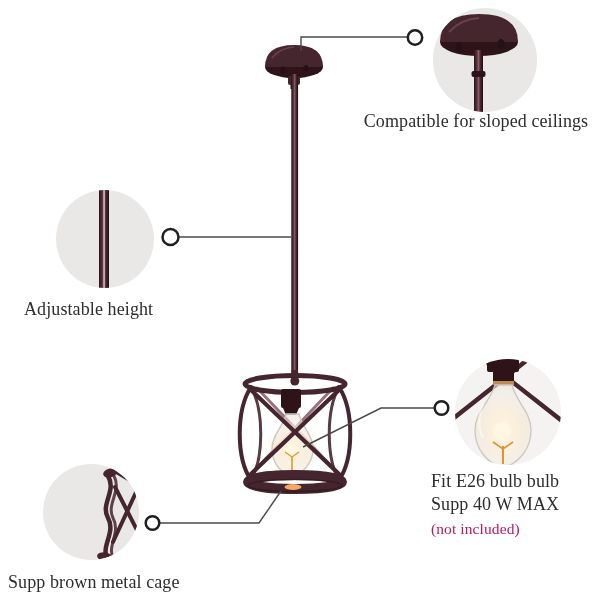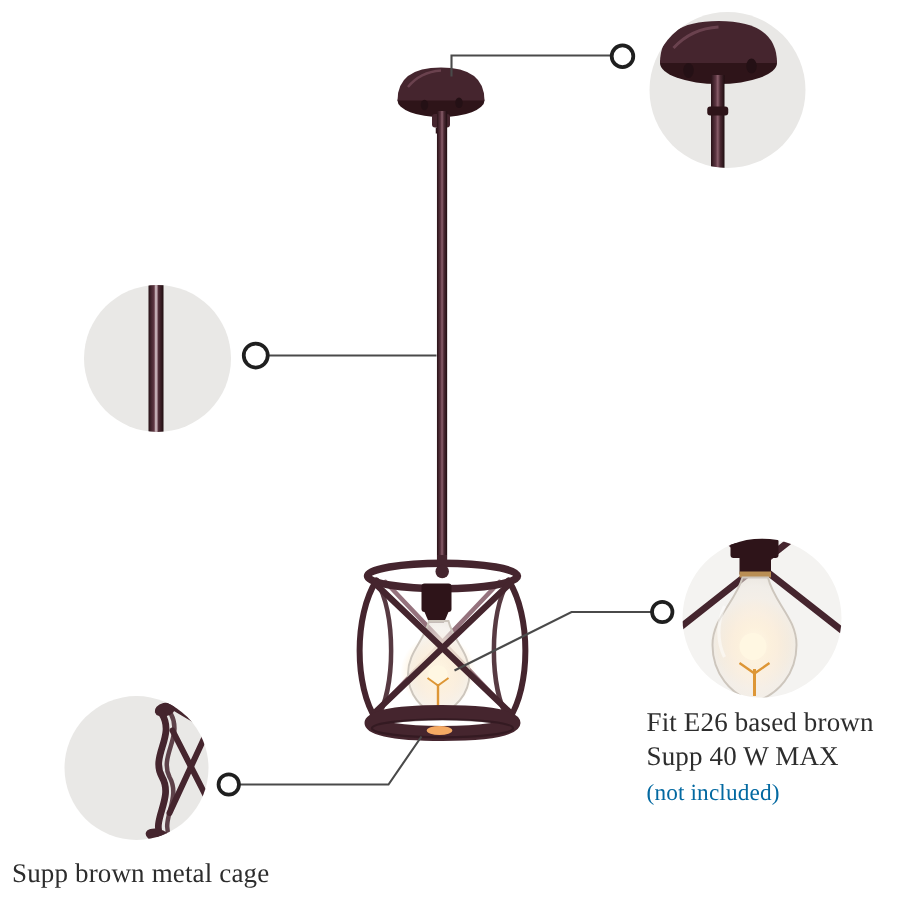--- a/index.html
+++ b/index.html
@@ -9,21 +9,21 @@
   }
   html,body{margin:0;padding:0;}
   body{background:#fff;font-family:"Liberation Serif", serif;}
   .stage{position:relative;width:600px;height:600px;background:var(--background);overflow:hidden;}
   .stage svg{position:absolute;left:0;top:0;}
   .lbl{position:absolute;color:var(--text);font-size:18px;letter-spacing:.1px;white-space:nowrap;}
   .lbl-sloped{left:352px;top:111px;width:248px;text-align:center;}
   .lbl-height{left:24px;top:299px;}
   .lbl-cage{left:8px;top:572px;}
   .lbl-bulb{left:431px;top:470px;line-height:23px;}
-  .lbl-bulb .small{font-size:15.5px;color:#0369a1;margin-top:1px;}
+  .lbl-bulb .small{font-size:15.5px;color:#be185d;margin-top:1px;}
   .metal{fill:var(--bronze);}
   .metal-dark{fill:var(--bronze-dark);}
   .wire{stroke:var(--bronze);fill:none;stroke-linecap:round;}
   .wire-back{stroke:var(--bronze-light);fill:none;stroke-linecap:round;}
   .connector{stroke:var(--connector);stroke-width:1.4;fill:none;}
   .ring-marker{fill:#fff;stroke:#1f1f1f;stroke-width:2.5;}
   .co-bg{fill:var(--circle-bg);}
   .co-bg-light{fill:var(--circle-bg-light);}
   .glass{stroke:#cdc6bd;stroke-width:1.3;}
 </style>
@@ -168,19 +168,21 @@
         <circle cx="503" cy="429" r="30" fill="url(#glowGrad)"></circle>
         <path d="M495,385 L512,385 C516,402 531,412 531,430 C531,449 519,463 503,468 C487,463 475,449 475,430 C475,412 490,402 495,385 Z" fill="url(#glassGrad)" class="glass"></path>
         <circle cx="502" cy="431" r="9" fill="#fff7e2"></circle>
         <path d="M503,464 L503,446" stroke="var(--filament)" stroke-width="2" fill="none"></path>
         <path d="M493,442 L503,449 L513,442" stroke="var(--filament)" stroke-width="1.6" fill="none"></path>
         <path d="M483,404 C478,415 478,428 483,438" stroke="#ffffff" stroke-width="2.2" fill="none" opacity="0.5"></path>
       </g>
     </g>
   </svg>
 
+  <div class="lbl lbl-sloped">Compatible for sloped ceilings</div>
+  <div class="lbl lbl-height">Adjustable height</div>
   <div class="lbl lbl-cage">Supp brown metal cage</div>
   <div class="lbl lbl-bulb">
-    <div>Fit E26 based brown</div>
+    <div>Fit E26 bulb bulb</div>
     <div>Supp 40 W MAX</div>
     <div class="small">(not included)</div>
   </div>
 </div>
 
 </body></html>

